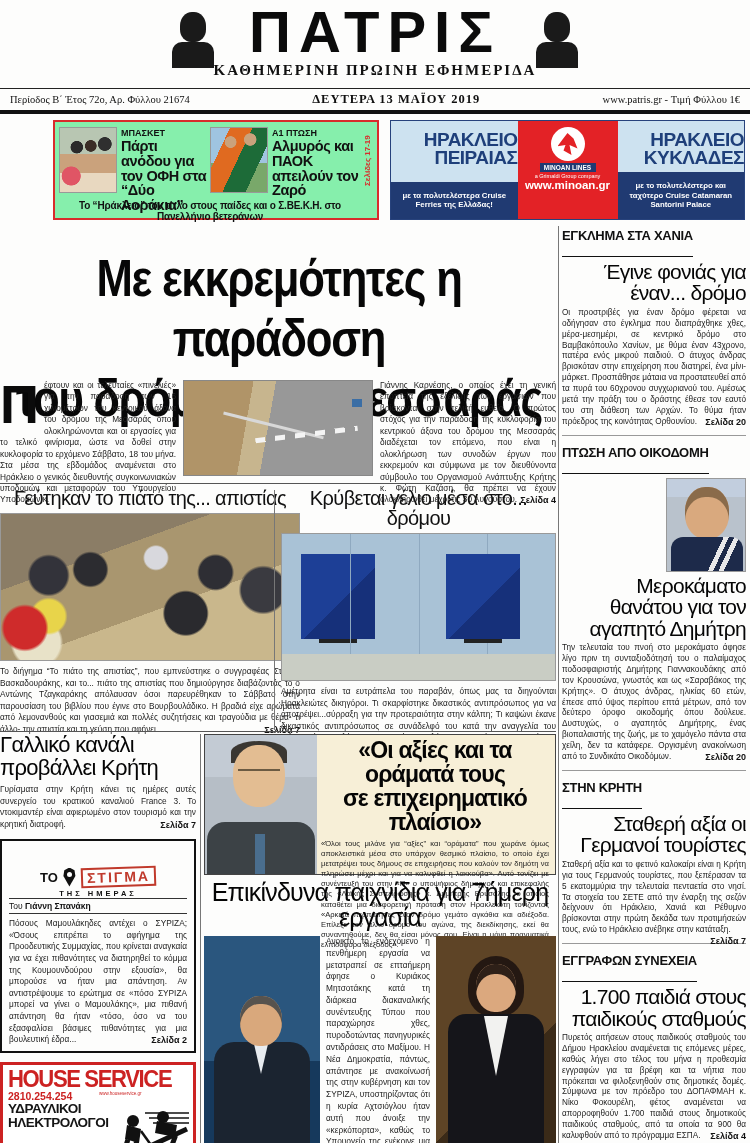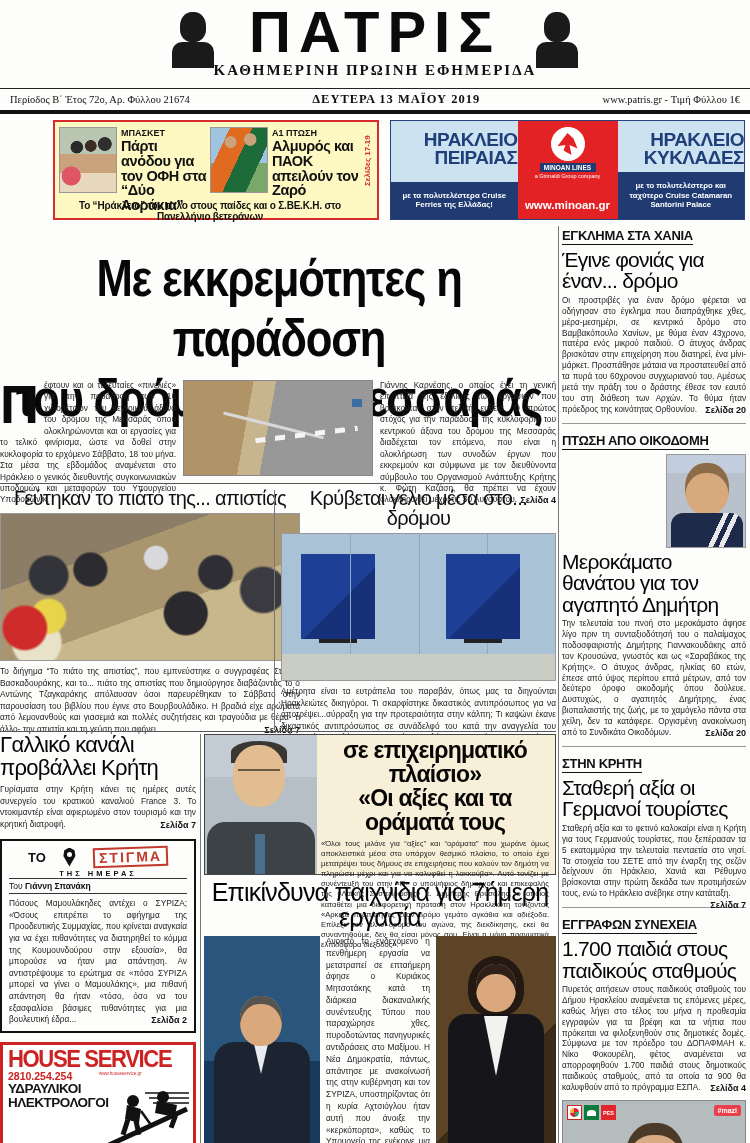--- a/index.html
+++ b/index.html
@@ -18,21 +18,21 @@
   .portrait .body { position:absolute; left:2px; bottom:0; width:42px; height:26px; border-radius:10px 10px 0 0; background:#1a1a1a; }
   #portrait-left { left:170px; } #portrait-right { left:534px; }
   
   #dateline { position:absolute; top:88px; left:0; width:750px; height:26px;
     border-top:1px solid #222; border-bottom:4px solid #111;
     display:flex; align-items:center; justify-content:space-between; padding:0 10px;
     font-family:"Liberation Serif", serif; font-size:10.5px; }
   #dateline .center { font-weight:bold; font-size:12.5px; letter-spacing:1px; }
   
   #sports-promo { position:absolute; top:120px; left:53px; width:326px; height:100px;
-    border:2px solid #d82c2c; background:#fef9c3; padding:3px 16px 2px 4px; }
+    border:2px solid #d82c2c; background:#86efac; padding:3px 16px 2px 4px; }
   .sp-items { display:flex; height:72px; }
   .sp-item { display:flex; width:50%; }
   .sp-photo { width:58px; height:66px; margin:2px 4px 0 0; border:1px solid #999; flex:none; }
   #sp-photo-1 { background:
      radial-gradient(circle at 20% 75%, #e05565 0 14%, transparent 15%),
      radial-gradient(circle at 30% 30%, #2a2a2a 0 10%, transparent 11%),
      radial-gradient(circle at 55% 28%, #3a2d26 0 10%, transparent 11%),
      radial-gradient(circle at 80% 25%, #2f2f2f 0 10%, transparent 11%),
      linear-gradient(180deg, #b8c6b2 0 40%, #caa27c 40% 70%, #e8d8c0 70%); }
   #sp-photo-2 { background:
@@ -51,21 +51,21 @@
     border:1px solid #27427c; background:#cde2f0; display:flex; }
   .mn-panel { flex:1; display:flex; flex-direction:column; }
   .mn-title { color:#1e3f7a; font-weight:bold; font-size:19px; line-height:0.95; text-align:right; padding-top:10px; letter-spacing:-0.5px; flex:1; }
   .mn-band { background:#203a72; color:#fff; text-align:center; font-size:7.8px; line-height:1.25; padding:9px 2px; font-weight:bold; }
   #mn-center { flex:none; width:100px; background:#e32226; color:#fff; text-align:center; position:relative; }
   .mn-logo { width:34px; height:34px; background:#fff; border-radius:50%; margin:6px auto 0; position:relative; }
   .mn-logo span { position:absolute; left:7px; top:6px; width:20px; height:22px;
      background:#e32226; clip-path:polygon(50% 0,80% 25%,100% 70%,60% 55%,70% 100%,30% 80%,40% 55%,0 60%,25% 30%); }
   .mn-brand { background:#203a72; font-size:6.5px; font-weight:bold; width:56px; margin:2px auto 0; padding:1px 0; }
   .mn-grimaldi { font-size:5.5px; margin-top:1px; }
-  .mn-url { font-size:11.5px; font-weight:bold; margin-top:20px; }
+  .mn-url { font-size:11.5px; font-weight:bold; margin-top:0; }
   
   #kicker { position:absolute; top:227px; left:0; width:558px; text-align:left; }
   #kicker span { font-size:16.2px; font-weight:bold; letter-spacing:-0.4px; border-bottom:2px solid #111; padding-bottom:2px; }
   #headline { position:absolute; top:248px; left:-52px; width:662px; transform:scaleX(0.84);
     font-size:52px; font-weight:bold; letter-spacing:-1.5px; line-height:60px; text-align:center; color:#070707; }
   #lead-body { position:absolute; top:380px; left:0; width:556px; height:100px; display:flex; gap:7px;
     font-size:8.3px; line-height:1.38; text-align:justify; color:#222; }
   #lead-body .col { flex:1; }
   #lead-dropcap { float:left; font-size:54px; line-height:44px; font-weight:bold; margin:2px 5px 0 0; color:#0b0b0b; }
   #road-photo { flex:none; width:190px; height:96px; border:1px solid #888; position:relative; overflow:hidden;
@@ -97,22 +97,22 @@
   }
   #booth-photo { background:linear-gradient(180deg, #a9c2d6 0 82%, #c9cdc4 82%); }
   #booth-photo::before, #booth-photo::after { content:""; position:absolute; top:14%; width:27%; height:58%;
      background:linear-gradient(135deg, #1d3f96 0 55%, #16307a 55%); box-shadow:0 22px 0 -18px #222; }
   #booth-photo::before { left:7%; } #booth-photo::after { left:60%; }
   #booth-photo .panel { position:absolute; top:0; bottom:18%; width:1px; background:#8fa9c0; }
   .feat-body { font-size:8.3px; line-height:1.4; text-align:justify; margin-top:5px; color:#222; }
   
   #right-rail { position:absolute; left:562px; top:226px; width:184px; }
   .rail-art { margin-bottom:6px; }
-  .rail-kicker { font-size:13px; font-weight:bold; letter-spacing:-0.3px; border-bottom:1.5px solid #111; display:inline-block; padding-bottom:1px; margin-bottom:4px; }
-  .rail-head { font-size:21px; font-weight:400; letter-spacing:-0.7px; line-height:1.02; margin-bottom:4px; color:#050505; }
+  .rail-kicker { font-size:13px; font-weight:bold; letter-spacing:-0.3px; border-bottom:1.5px solid #111; display:inline-block; padding-bottom:13px; margin-bottom:4px; }
+  .rail-head { font-size:21px; font-weight:400; letter-spacing:-0.7px; line-height:1.02; margin-bottom:4px; color:#050505;text-align:right; }
   .rail-body { font-size:8.2px; line-height:1.33; text-align:justify; color:#222; }
   .rail-sep { height:1px; background:#999; margin:7px 0; }
   #dimitris-photo { float:right; width:80px; height:94px; margin:0 0 3px 5px; border:1px solid #999; position:relative;
      background:linear-gradient(180deg,#c2cede 0 20%, #b9c2cc 20%); overflow:hidden; }
   #dimitris-photo .head { position:absolute; left:18px; top:8px; width:44px; height:52px; border-radius:46%; background:#d9a97e; box-shadow:inset 0 10px 0 #8a6b4a; }
   #dimitris-photo .body { position:absolute; left:4px; bottom:0; width:72px; height:34px; border-radius:12px 12px 0 0;
      background:linear-gradient(115deg,#1d2a4a 0 60%, #e8e8ea 60% 66%, #1d2a4a 66% 72%, #e8e8ea 72% 78%, #1d2a4a 78%); }
   
   #andr-ad { width:184px; height:247px; border:1px solid #888; display:flex; flex-direction:column; }
   #andr-photo { position:relative; flex:1; background:linear-gradient(180deg,#b4bcbe 0 55%, #cdd2cf 55%); overflow:hidden; }
@@ -123,21 +123,21 @@
   .lg1 { background:#fff; border:1px solid #cc2222; }
   .lg1 i { width:9px; height:9px; border-radius:50%; background:conic-gradient(#d23 0 25%, #2a7 25% 50%, #d23 50% 75%, #fa3 75%); }
   .lg2 { background:#0c7a3d; } .lg2 i { width:9px; height:6px; background:#fff; border-radius:50% 50% 0 0; }
   .lg3 { background:#e0262c; }
   .andr-hash { position:absolute; right:4px; top:4px; background:#e8414d; color:#fff; font-size:7px; font-weight:bold; padding:2px 4px; border-radius:2px; }
   
   #left-bottom { position:absolute; left:0; top:734px; width:196px; }
   #french-head { font-size:22px; font-weight:400; letter-spacing:-0.7px; line-height:1.03; margin-bottom:5px; color:#050505; }
   #french-body { font-size:8.3px; line-height:1.38; text-align:justify; color:#222; }
   #stigma-box { border:2px solid #111; margin-top:9px; padding:6px 7px 5px; }
-  .stigma-header { display:flex; align-items:center; justify-content:center; gap:16px; }
+  .stigma-header { display:flex; align-items:center; justify-content:center; gap:4px;margin-top:20px; }
   .stigma-to { font-size:13px; font-weight:bold; }
   .stigma-stamp { border:2px solid #c0392b; color:#c0392b; font-size:14px; font-weight:bold; letter-spacing:2px; padding:0 4px; transform:rotate(-2deg); }
   .stigma-sub { text-align:center; font-size:7.5px; font-weight:bold; letter-spacing:3px; margin-top:2px; }
   .stigma-head { font-size:12.5px; font-weight:bold; text-align:center; margin:5px 0 4px; letter-spacing:-0.3px; }
   .stigma-byline { border-top:1px solid #333; border-bottom:1px solid #333; font-size:8.5px; padding:2px 0; margin-bottom:4px; }
   .stigma-byline b { font-weight:bold; }
   .stigma-body { font-size:8.3px; line-height:1.4; text-align:justify; color:#222; }
   .pin-icon { width:15px; height:19px; position:relative; flex:none; }
   .pin-icon::before { content:""; position:absolute; inset:0; background:#111; clip-path:polygon(50% 100%, 10% 45%, 16% 14%, 50% 0, 84% 14%, 90% 45%); }
   .pin-icon::after { content:""; position:absolute; left:5px; top:4px; width:5px; height:5px; border-radius:50%; background:#fff; }
@@ -392,22 +392,22 @@
   <div id="values-box">
     <div id="vrysalis-photo">
       <div class="hair"></div>
         <div class="head"></div>
         <div class="glasses"></div>
         <div class="suit"></div>
         <div class="tie"></div>
     </div>
     <div id="values-content">
       <div id="values-head">
+        <div>«Οι αξίες και τα οράματά τους</div>
         <div>σε επιχειρηματικό πλαίσιο»</div>
-        <div>«Οι αξίες και τα οράματά τους</div>
       </div>
       <p id="values-body"><span>«Όλοι τους μιλάνε για “αξίες” και “οράματα” που χωράνε όμως αποκλειστικά μέσα στο υπάρχον θεσμικό πλαίσιο, το οποίο έχει μετατρέψει τους δήμους σε επιχειρήσεις που καλούν τον δημότη να πληρώσει μέχρι και για να καλυφθεί η λακκούβα». Αυτό τονίζει με συνέντευξή του στην «Π» ο υποψήφιος δήμαρχος και επικεφαλής της «Λαϊκής Συσπείρωσης» κ. Δημήτρης Βρύσαλης, ο οποίος καταθέτει μια διαφορετική πρόταση στον Ηρακλειώτη τονίζοντας «Αρκετά περπάτησες έναν δρόμο γεμάτο αγκάθια και αδιέξοδα. Επίλεξε τον άλλο δρόμο του αγώνα, της διεκδίκησης, εκεί θα συναντηθούμε, δεν θα είσαι μόνος σου. Είναι η μόνη πραγματικά ελπιδοφόρα διέξοδος».</span>
         <span class="pageref">Σελίδα 11</span></p>
     </div>
   </div>
 
   <div id="work7">
     <div id="work7-head">Επικίνδυνα παιχνίδια για 7ήμερη εργασία</div>
     <div id="work7-row">
       <div id="mits-photo">

